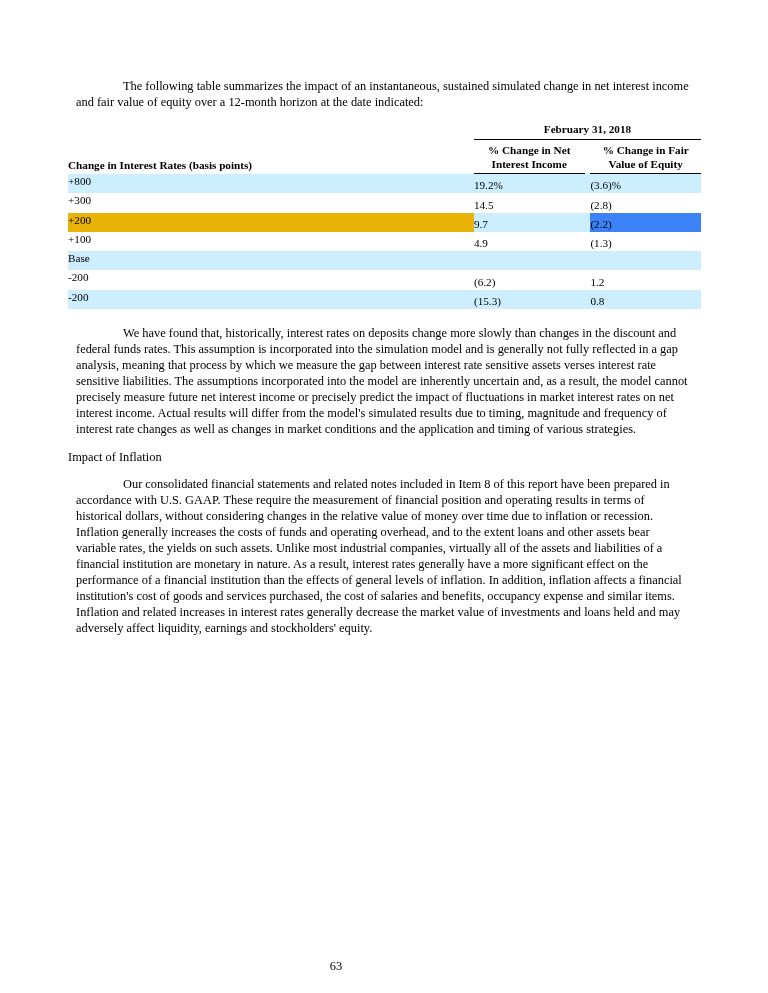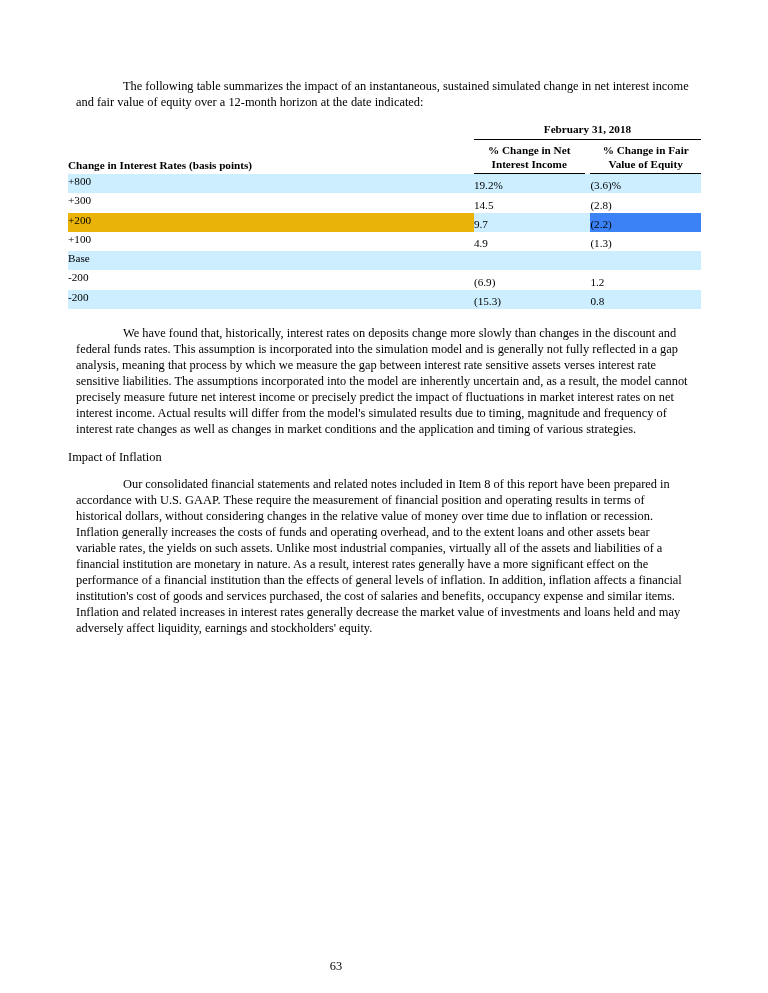--- a/index.html
+++ b/index.html
@@ -139,21 +139,21 @@
           <td class="num col-fv" style="padding-right: 10px;"><span>(1.3)</span><span></span></td>
         </tr>
         <tr class="shaded">
           <td class="col-label" style="background: rgb(204, 238, 255);">Base</td>
           <td class="num col-nii" style="padding-right: 16px; background: rgb(204, 238, 255);"><span></span><span></span></td>
           <td class="gap" style="background: rgb(204, 238, 255);"></td>
           <td class="num col-fv" style="padding-right: 10px; background: rgb(204, 238, 255);"><span></span><span></span></td>
         </tr>
         <tr>
           <td class="col-label">-200</td>
-          <td class="num col-nii" style="padding-right: 16px;"><span>(6.9)</span><span></span></td>
+          <td class="num col-nii" style="padding-right: 16px;"><span>(6.2)</span><span></span></td>
           <td class="gap"></td>
           <td class="num col-fv" style="padding-right: 10px;"><span>1.2</span><span></span></td>
         </tr>
         <tr class="shaded">
           <td class="col-label" style="background: rgb(204, 238, 255);">-200</td>
           <td class="num col-nii" style="padding-right: 16px; background: rgb(204, 238, 255);"><span>(15.3)</span><span></span></td>
           <td class="gap" style="background: rgb(204, 238, 255);"></td>
           <td class="num col-fv" style="padding-right: 10px; background: rgb(204, 238, 255);"><span>0.8</span><span></span></td>
         </tr>
       </tbody>

